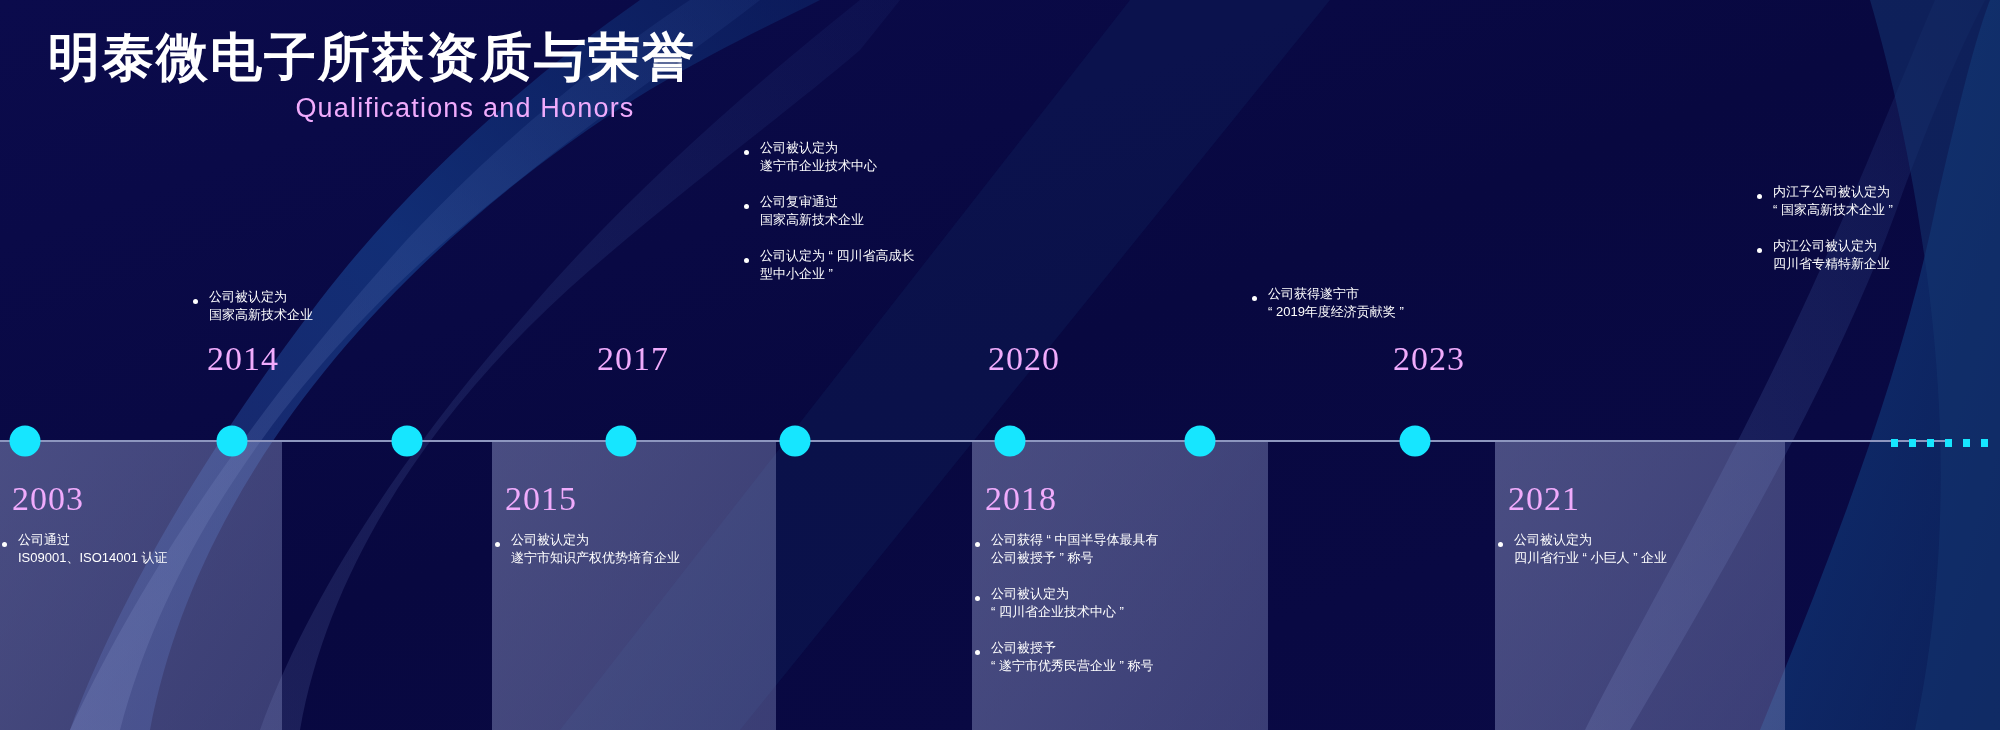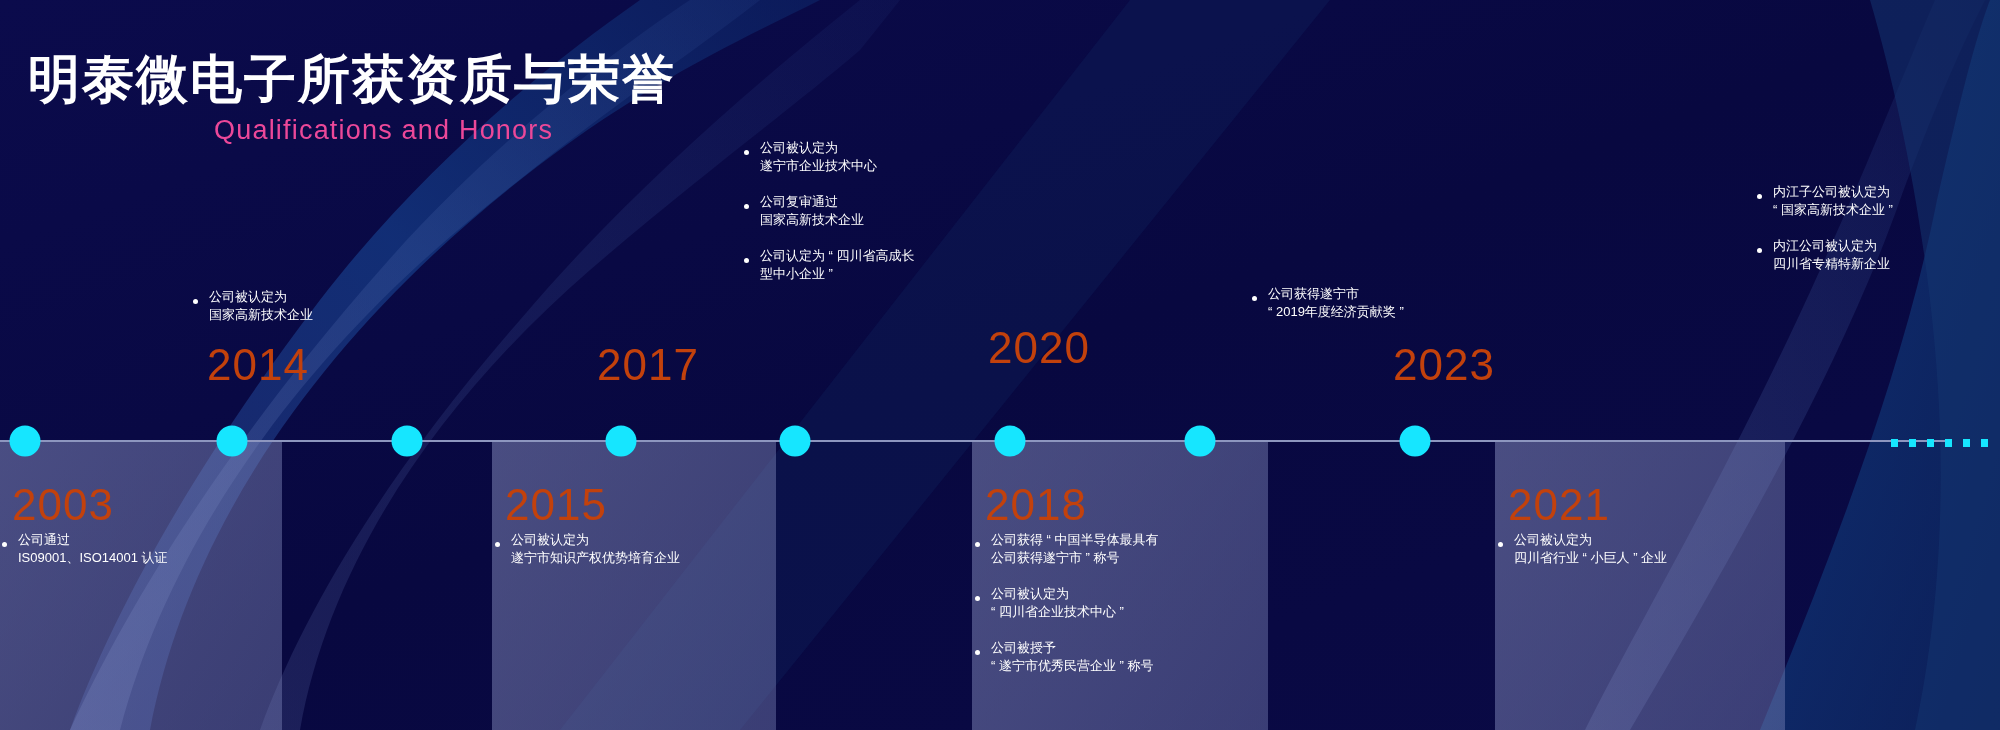--- a/index.html
+++ b/index.html
@@ -6,51 +6,51 @@
   body{
     width:2000px;height:730px;overflow:hidden;
     background:#0a0a48;
     font-family:"Liberation Sans","DejaVu Sans",sans-serif;
     -webkit-font-smoothing:antialiased;
   }
   .stage{position:relative;width:2000px;height:730px;overflow:hidden;background:#090943;}
   .bg-svg{position:absolute;inset:0;width:2000px;height:730px;}
 
   
-  .header{position:absolute;left:28px;top:30px;z-index:6;margin-top:22px;}
+  .header{position:absolute;left:48px;top:30px;z-index:6;}
   .title{
     font-size:52px;font-weight:bold;color:#ffffff;letter-spacing:2px;
     line-height:1.05;white-space:nowrap;
     font-family:"Liberation Sans","DejaVu Sans",sans-serif;
   }
   .subtitle{
     margin-top:8px;margin-left:186px;
-    font-size:27px;color:#ec4899;letter-spacing:1.2px;white-space:nowrap;
+    font-size:27px;color:#f0abfc;letter-spacing:1.2px;white-space:nowrap;text-align:center;
   }
 
   
   .axis{position:absolute;left:0;top:440px;width:1947px;height:2px;
         background:#8d96bf;z-index:5;}
   .axis-dash{position:absolute;top:439px;height:8px;width:7px;background:#16e6ff;z-index:6;}
 
   .node{
     position:absolute;width:31px;height:31px;border-radius:50%;
     background:#16e6ff;z-index:7;transform:translate(-50%,-50%);
   }
 
   
   .panel{
     position:absolute;top:442px;z-index:3;
     background:linear-gradient(120deg,rgba(150,158,205,.46),rgba(132,140,192,.40));
   }
 
   
   .year{
-    position:absolute;color:#c2410c;font-size:44px;letter-spacing:1px;z-index:8;
-    font-family:Liberation Sans, sans-serif;
+    position:absolute;color:#f0abfc;font-size:34px;letter-spacing:1px;z-index:8;
+    font-family:Liberation Serif, serif;
   }
 
   
   .bullets{position:absolute;z-index:8;}
   .bullet{display:flex;align-items:flex-start;margin-bottom:17px;}
   .bullet:last-child{margin-bottom:0;}
   .dot{
     flex:0 0 auto;width:5px;height:5px;border-radius:50%;background:#ffffff;
     margin-top:11px;margin-right:11px;
   }
@@ -175,34 +175,34 @@
           <span class="dot"></span>
           <span class="btext">公司认定为 “ 四川省高成长
 型中小企业 ”</span>
         </div>
       </div>
       <div class="year" style="left: 985px; top: 480px;">2018</div>
       <div class="bullets" style="left: 975px; top: 531px; width: 300px;">
         <div class="bullet">
           <span class="dot"></span>
           <span class="btext">公司获得 “ 中国半导体最具有
-公司获得遂宁市 ” 称号</span>
+公司被授予 ” 称号</span>
         </div>
         <div class="bullet">
           <span class="dot"></span>
           <span class="btext">公司被认定为
 “ 四川省企业技术中心 ”</span>
         </div>
         <div class="bullet">
           <span class="dot"></span>
           <span class="btext">公司被授予
 “ 遂宁市优秀民营企业 ” 称号</span>
         </div>
       </div>
-      <div class="year" style="left: 988px; top: 323px;">2020</div>
+      <div class="year" style="left: 988px; top: 340px;">2020</div>
       <div class="bullets" style="left: 1252px; top: 285px; width: 330px;">
         <div class="bullet">
           <span class="dot"></span>
           <span class="btext">公司获得遂宁市
 “ 2019年度经济贡献奖 ”</span>
         </div>
       </div>
       <div class="year" style="left: 1508px; top: 480px;">2021</div>
       <div class="bullets" style="left: 1498px; top: 531px; width: 310px;">
         <div class="bullet">

